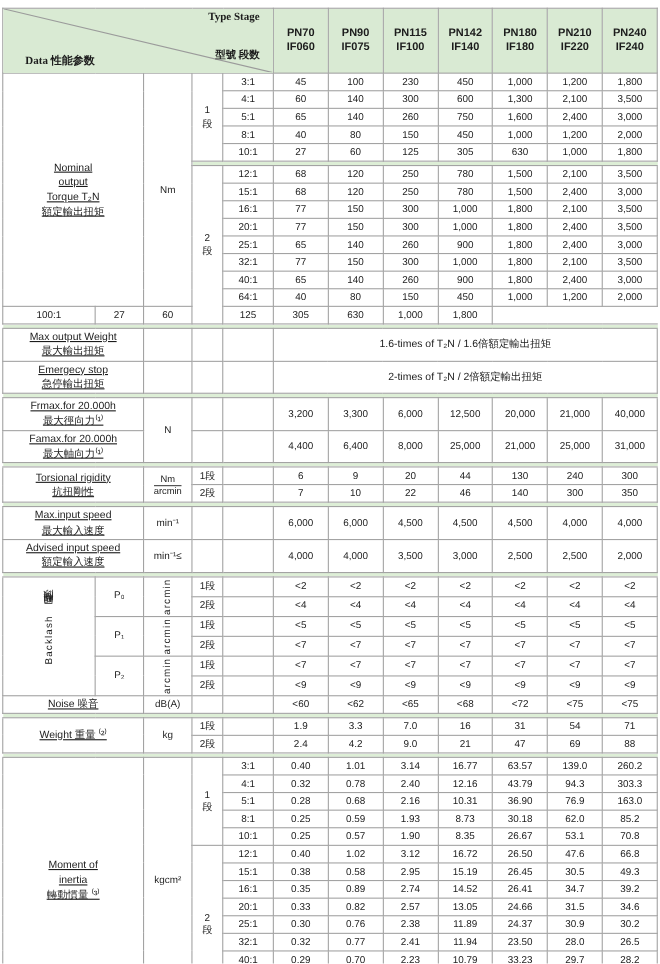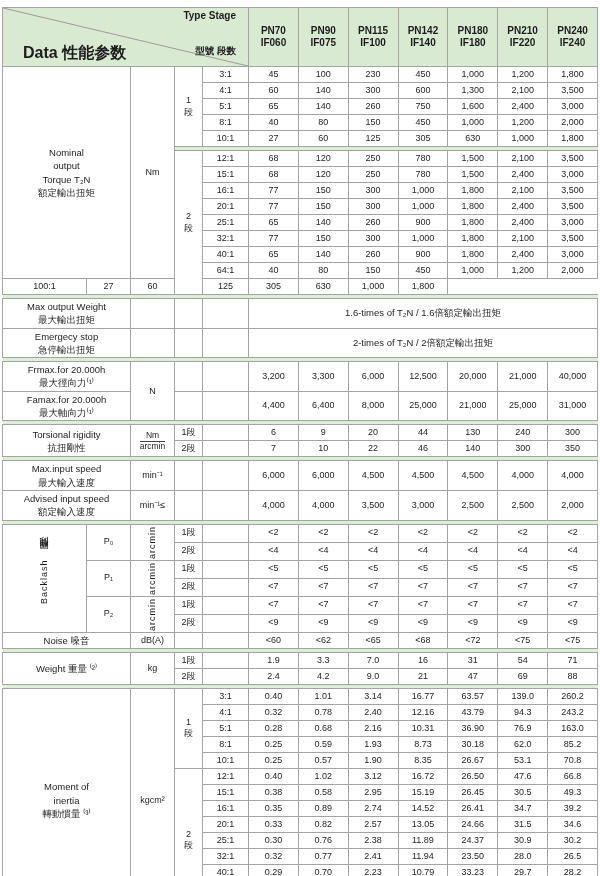--- a/index.html
+++ b/index.html
@@ -2,27 +2,27 @@
 <html style="--green: #d9ead3; --band: #ddeed6;"><head>
 <meta charset="utf-8">
 <style>
   html,body{margin:0;padding:0;background:#ffffff;}
   .page{width:600px;height:876px;box-sizing:border-box;padding:7px 2px 0 2px;background:#fff;
         font-family:"Liberation Sans",sans-serif;}
   table{border-collapse:collapse;width:596px;table-layout:fixed;}
   td{border:1px solid #a3a3a3;text-align:center;vertical-align:middle;font-size:9px;
      color:#1c1c1c;padding:1px 2px;height:13px;line-height:1.25;overflow:hidden;}
   tr.hdr td{background:var(--green,#d9ead3);font-weight:bold;font-size:10px;height:34px;line-height:1.2;}
-  td.corner{position:relative;padding:12px;}
+  td.corner{position:relative;padding:12px;font-family:Liberation Serif, serif;}
   .corner .ts{position:absolute;top:2px;right:12px;text-align:right;line-height:1.15;}
   .corner .ts .l2{font-size:9.5px;margin-top:24px;}
-  .corner .dl{position:absolute;left:20px;bottom:4px;font-size:16px;font-weight:bold;}
+  .corner .dl{position:absolute;left:20px;bottom:4px;font-size:10px;font-weight:bold;}
   .diag{position:absolute;left:0;top:0;width:100%;height:100%;}
   .diag line{stroke:#9b9b9b;stroke-width:1;vector-effect:non-scaling-stroke;}
-  td.lbl{font-size:9.5px;line-height:1.4;}
+  td.lbl{font-size:9.5px;line-height:1.4;text-decoration:underline;}
   .prewrap{white-space:pre-line;}
   td.unit{font-size:9px;text-align:center;}
   td.stage{font-size:9px;}
   td.ratio{font-size:9px;}
   td.num{font-size:9px;}
   td.span7{font-size:9.5px;}
   tr.sep td{height:3px;padding:0;background:var(--band,#ddeed6);border-left:none;border-right:none;}
   .vert{writing-mode:vertical-rl;transform:rotate(180deg);white-space:nowrap;margin:0 auto;
         font-size:9px;letter-spacing:1px;}
   .frac{display:inline-flex;flex-direction:column;line-height:1.15;font-size:8.5px;}
@@ -508,21 +508,21 @@
           <td class="num">260.2</td>
         </tr>
   <tr>
           <td class="ratio">4:1</td>
           <td class="num">0.32</td>
           <td class="num">0.78</td>
           <td class="num">2.40</td>
           <td class="num">12.16</td>
           <td class="num">43.79</td>
           <td class="num">94.3</td>
-          <td class="num">243.2</td>
+          <td class="num">303.3</td>
         </tr>
   <tr>
           <td class="ratio">5:1</td>
           <td class="num">0.28</td>
           <td class="num">0.68</td>
           <td class="num">2.16</td>
           <td class="num">10.31</td>
           <td class="num">36.90</td>
           <td class="num">76.9</td>
           <td class="num">163.0</td>

